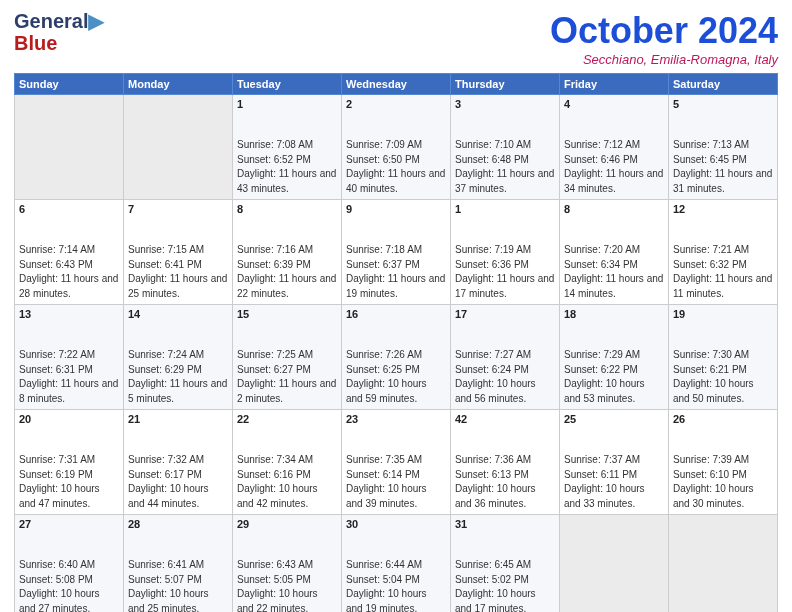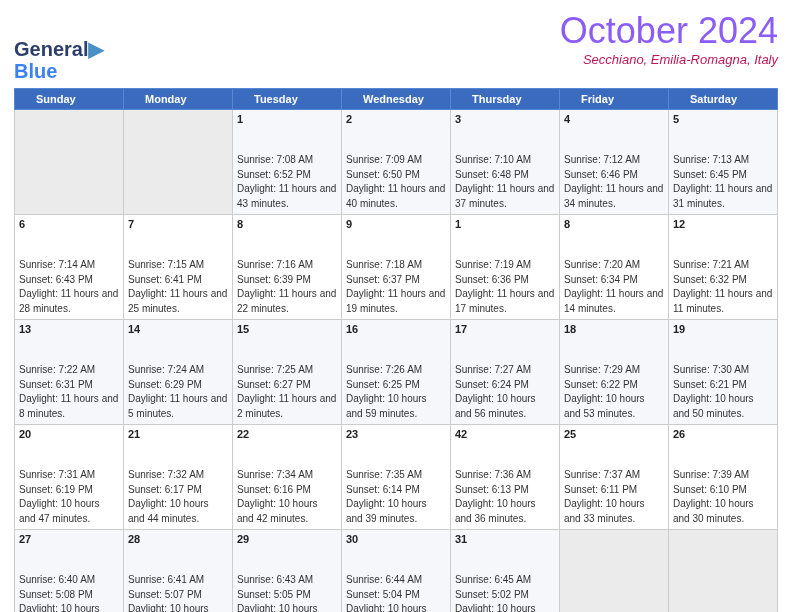--- a/index.html
+++ b/index.html
@@ -19,46 +19,45 @@
     .header {
       display: flex;
       justify-content: space-between;
       align-items: flex-start;
       margin-bottom: 6px;
     }
     .logo {
       display: flex;
       flex-direction: column;
       align-items: flex-start;
-      margin-top: 28px;
     }
     .title-block {
       text-align: right;
     }
     .month-title {
       font-size: 36px;
-      font-weight: normal;
-      color: #8b5cf6;
+      font-weight: bold;
+      color: #1d4ed8;
     }
     .location {
       font-size: 13px;
       color: #be185d;
       font-style: italic;
     }
     table {
       width: 100%;
       border-collapse: collapse;
       table-layout: fixed;
     }
     th {
       background-color: #3a6bbf;
       color: #fff;
       font-size: 11px;
       font-weight: bold;
-      padding: 4px 21px;
+      padding: 4px 4px;
       text-align: left;
       border: 1px solid #5588d4;
     }
     td {
       border: 1px solid #ccc;
       vertical-align: top;
       padding: 3px 4px;
       font-size: 9.5px;
       color: #333;
       height: 82px;
@@ -98,21 +97,21 @@
   </style>
 </head>
 <body>
 
 <div class="page">
   <div class="header">
     <div class="logo">
       <div style="display:flex;align-items:center;gap:2px;">
         <div style="font-size:20px;font-weight:bold;color:#2c3e6b;line-height:1.1;">
           General<span style="color:#4a90c4;">▶</span><br>
-          <span style="color:#3b82f6;">Blue</span>
+          <span style="color:#b91c1c;">Blue</span>
         </div>
       </div>
     </div>
     <div class="title-block">
       <div class="month-title">October 2024</div>
       <div class="location">Secchiano, Emilia-Romagna, Italy</div>
     </div>
   </div>
 
   <table>

